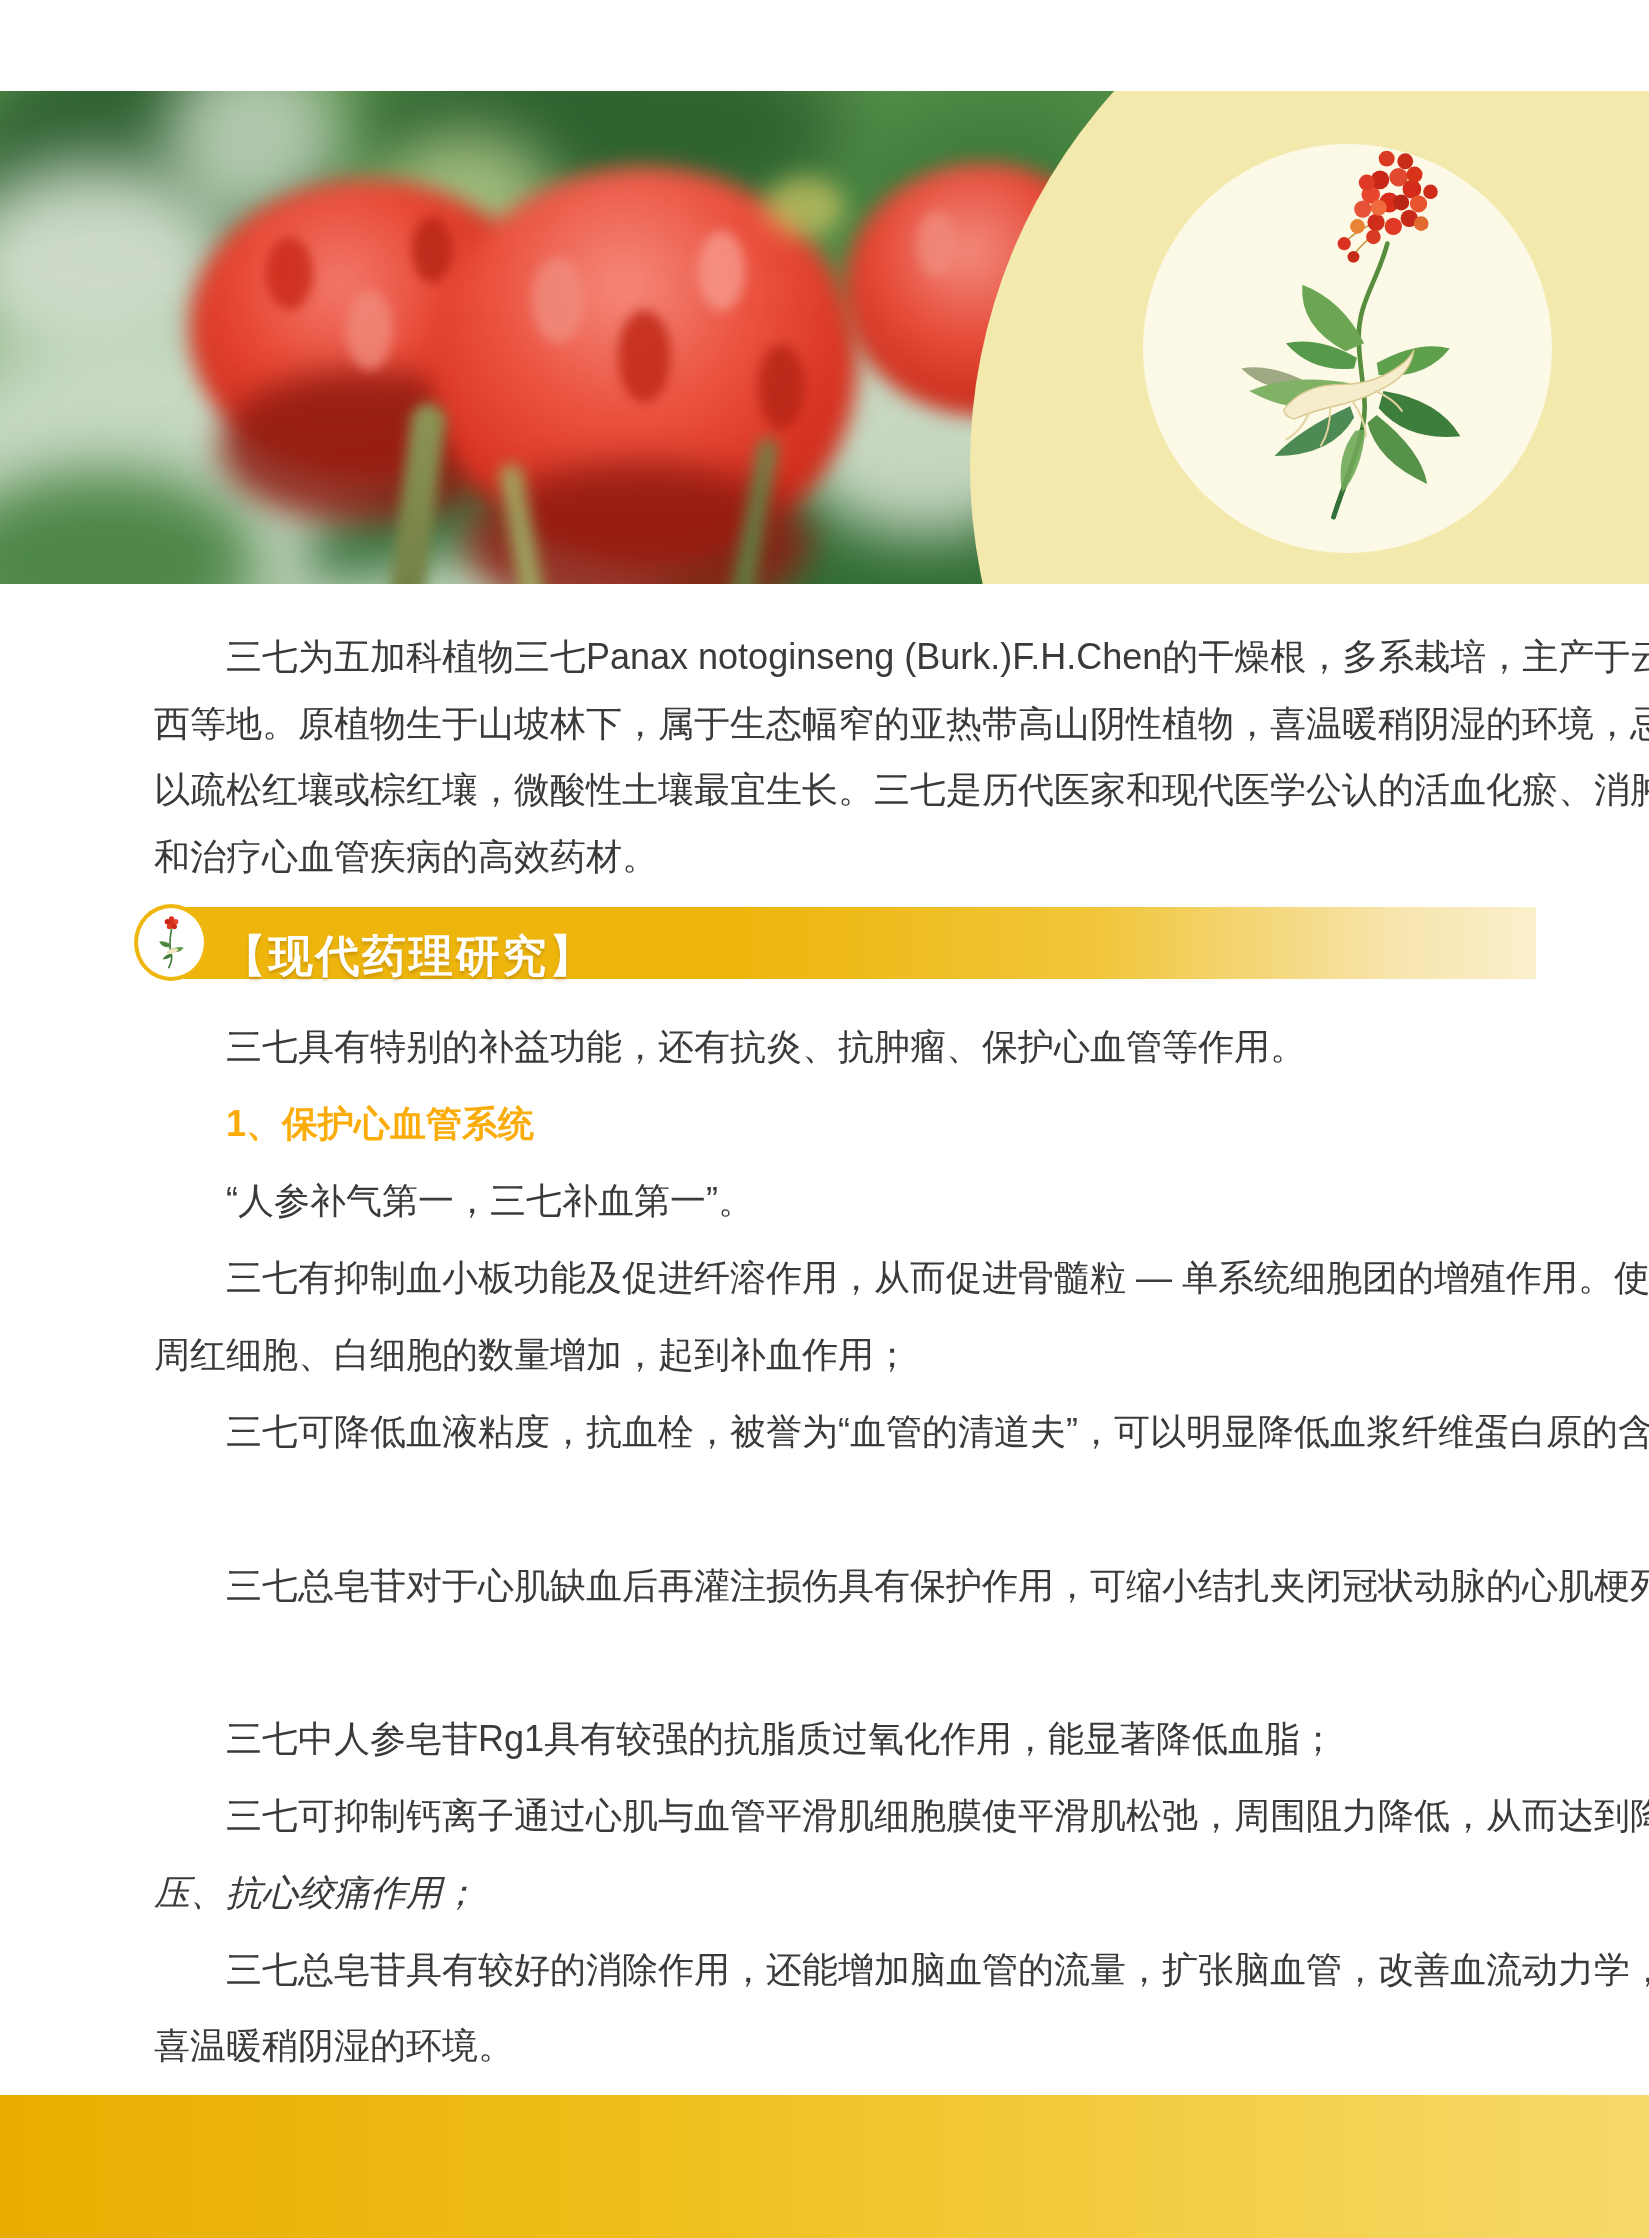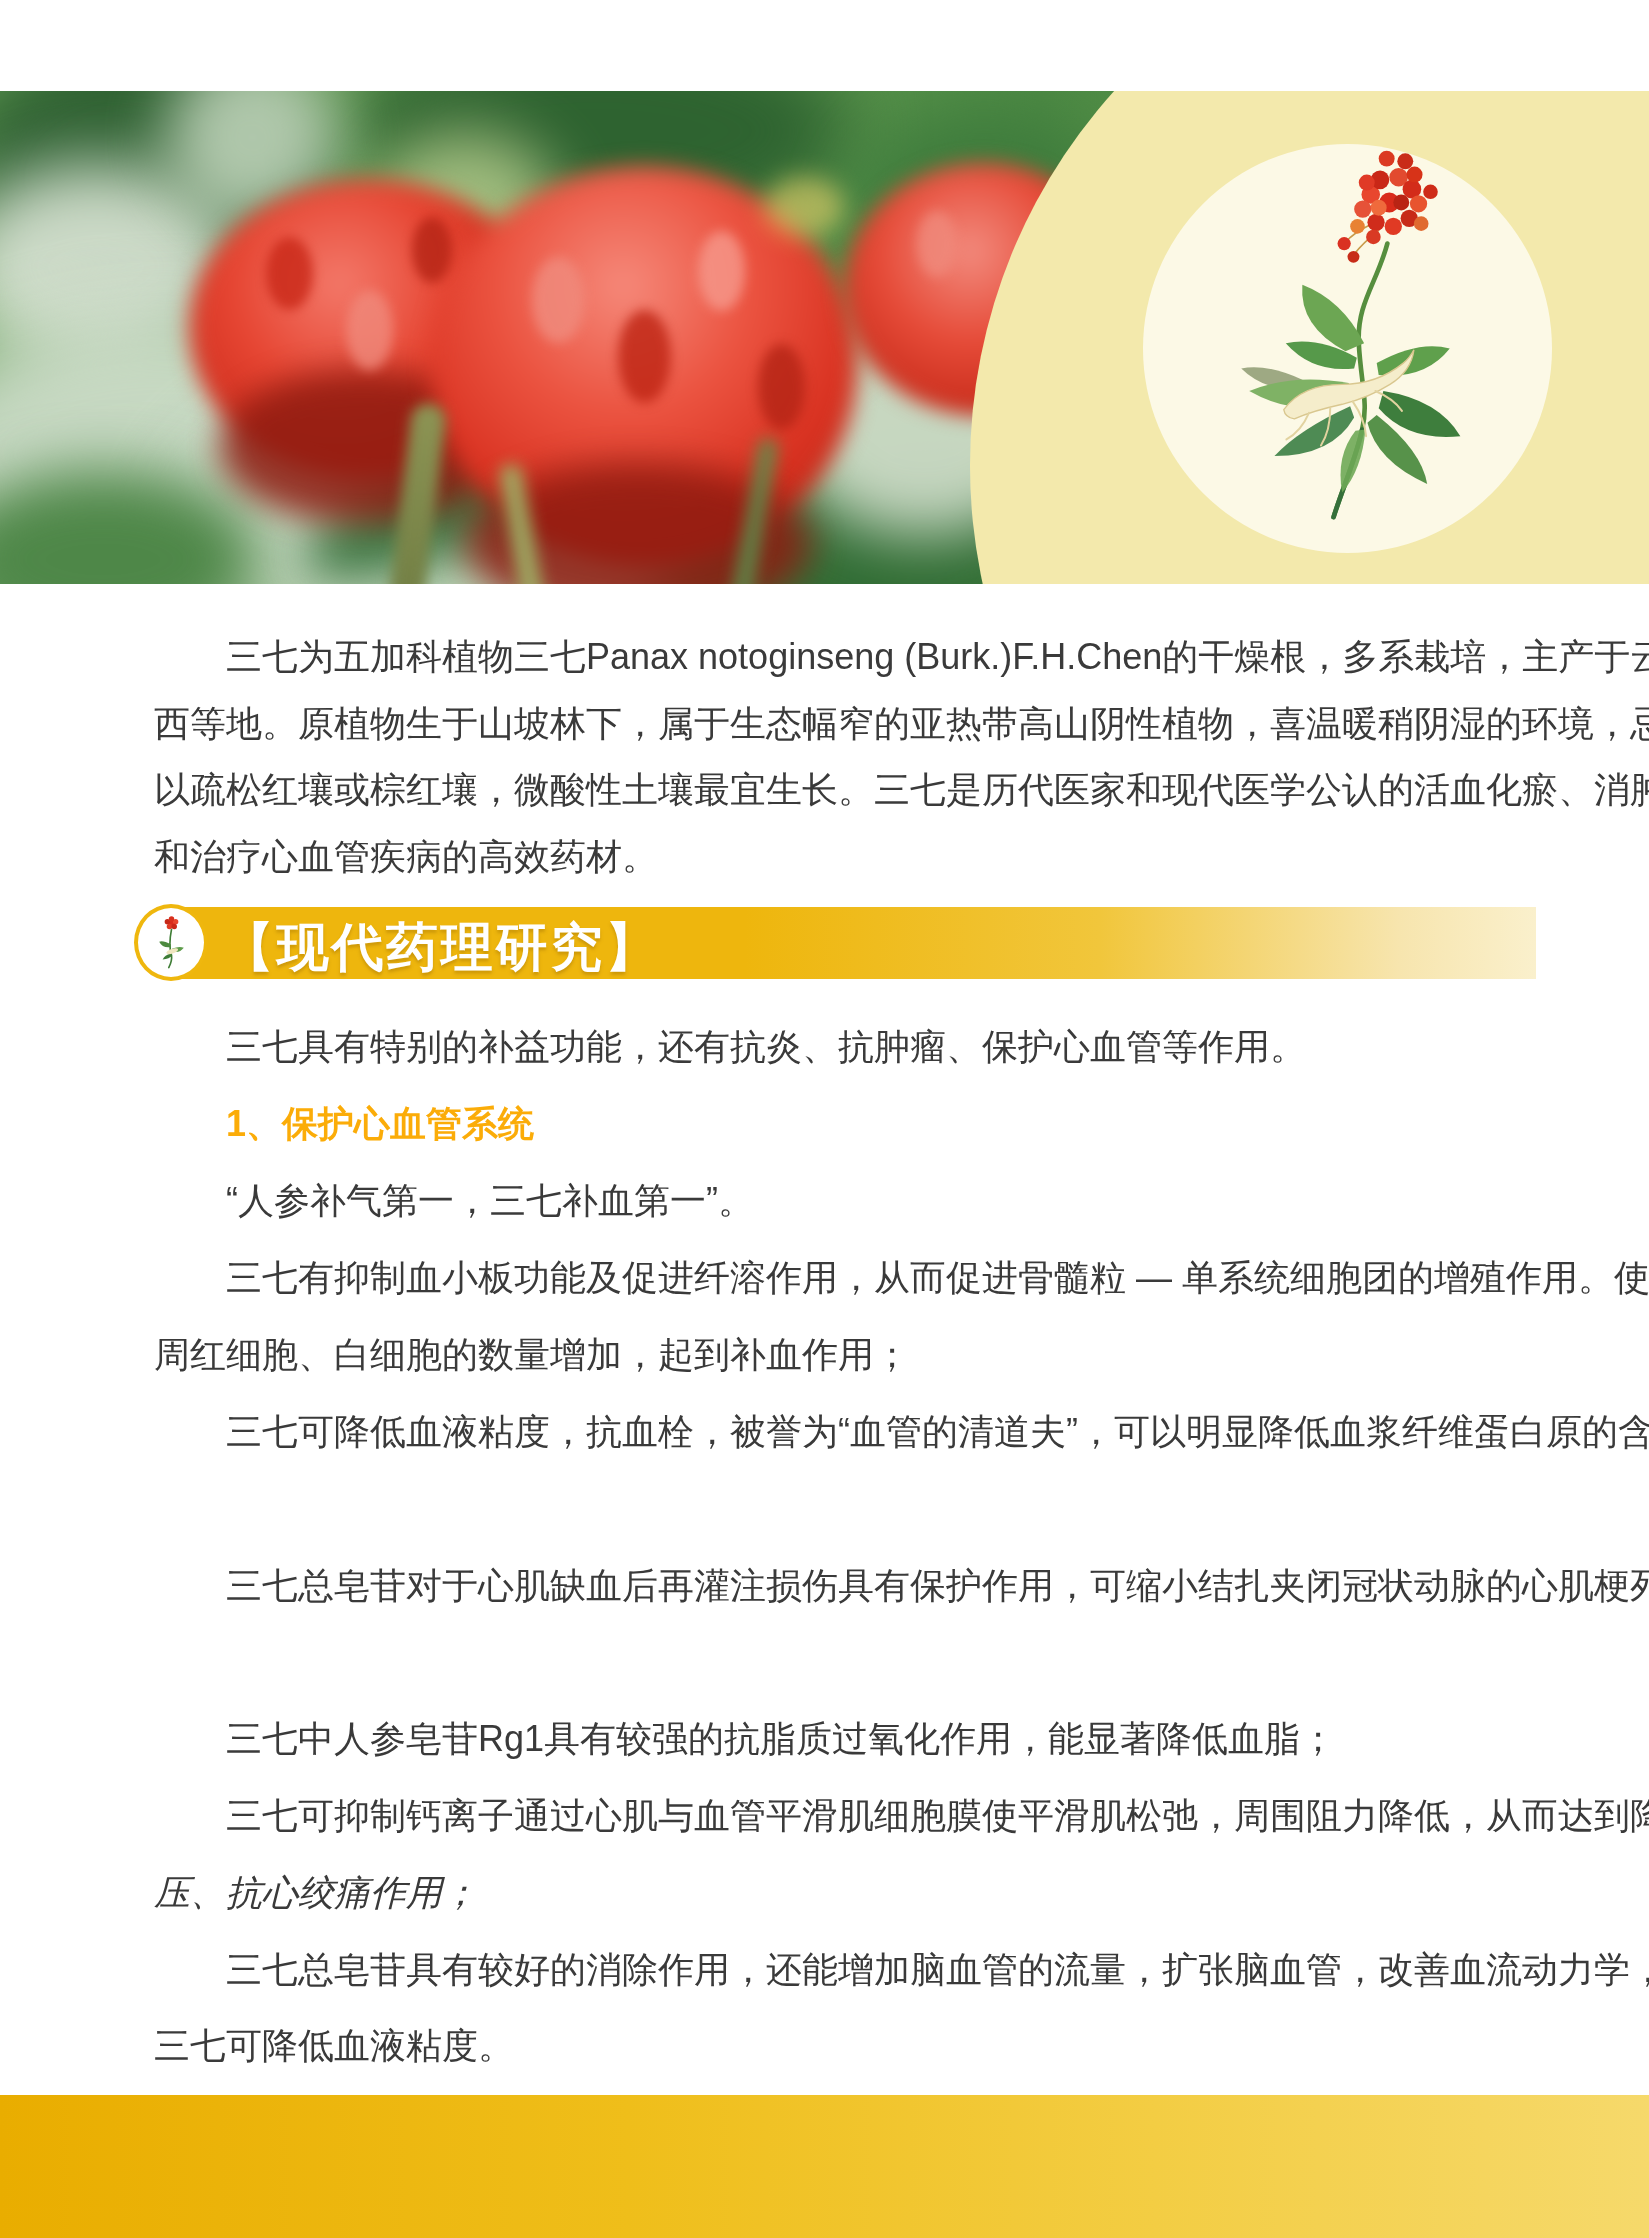--- a/index.html
+++ b/index.html
@@ -37,22 +37,22 @@
   .lb{height:77px;line-height:77px;}
   .ind{padding-left:72px;}
   .sub{color:#FBAC08;font-weight:bold;}
 
   
   .banner{
     position:absolute;left:171px;top:907px;width:1365px;height:72px;
     background:linear-gradient(90deg,#EEB60D 0%,#EEB60D 42%,#F1C63B 68%,#F7E5AE 90%,#FAF0CC 100%);
   }
   .banner-title{
-    position:absolute;left:51px;top:4px;height:72px;line-height:73px;
-    font-size:52px;font-weight:bold;color:#ffffff;letter-spacing:2.7px;
+    position:absolute;left:51px;top:12px;height:72px;line-height:73px;
+    font-size:44px;font-weight:bold;color:#ffffff;letter-spacing:2.7px;
     text-shadow:0 2.7px 3.3px rgba(140,95,0,0.35);
   }
   .icon-circle{
     position:absolute;left:134px;top:904px;width:66px;height:69px;
     background:#ffffff;border:4.7px solid #EFB70E;border-radius:50%;z-index:5;
     display:flex;align-items:center;justify-content:center;
   }
 
   
   .goldbar{
@@ -177,18 +177,18 @@
   <div class="ln lb ind sub" style="top:1085px;">1、保护心血管系统</div>
   <div class="ln lb ind" style="top:1162px;">“人参补气第一，三七补血第一”。</div>
   <div class="ln lb ind" style="top:1239px;">三七有抑制血小板功能及促进纤溶作用，从而促进骨髓粒 — 单系统细胞团的增殖作用。使外</div>
   <div class="ln lb" style="top:1316px;">周红细胞、白细胞的数量增加，起到补血作用；</div>
   <div class="ln lb ind" style="top:1393px;">三七可降低血液粘度，抗血栓，被誉为“血管的清道夫”，可以明显降低血浆纤维蛋白原的含量，</div>
   <div class="ln lb ind" style="top:1547px;">三七总皂苷对于心肌缺血后再灌注损伤具有保护作用，可缩小结扎夹闭冠状动脉的心肌梗死</div>
   <div class="ln lb ind" style="top:1700px;">三七中人参皂苷Rg1具有较强的抗脂质过氧化作用，能显著降低血脂；</div>
   <div class="ln lb ind" style="top:1777px;">三七可抑制钙离子通过心肌与血管平滑肌细胞膜使平滑肌松弛，周围阻力降低，从而达到降</div>
   <div class="ln lb" style="top:1854px;font-style:italic;">压、抗心绞痛作用；</div>
   <div class="ln lb ind" style="top:1931px;">三七总皂苷具有较好的消除作用，还能增加脑血管的流量，扩张脑血管，改善血流动力学，能</div>
-  <div class="ln lb" style="top:2007px;">三七可降低血液粘度。</div>
+  <div class="ln lb" style="top:2007px;">喜温暖稍阴湿的环境。</div>
 
   <div class="goldbar"></div>
 
 </div>
 
 
 </body></html>

